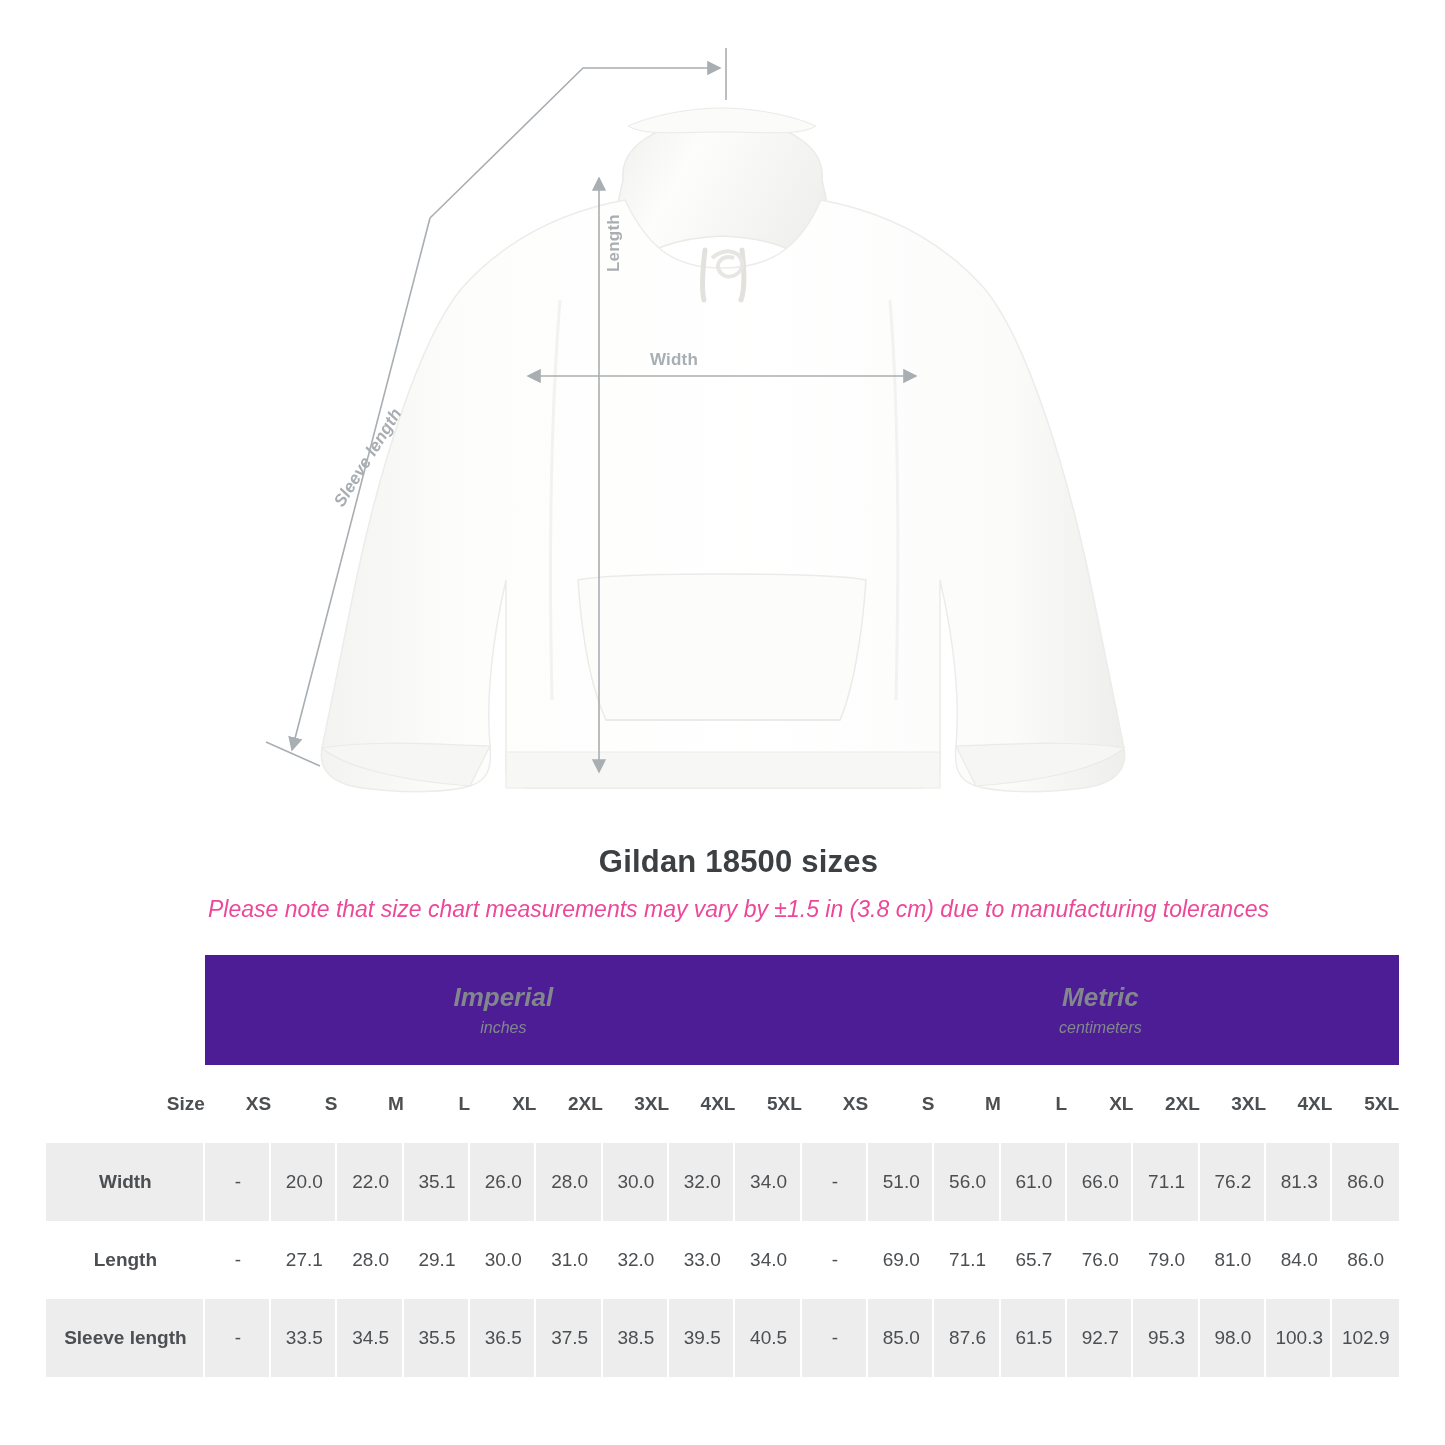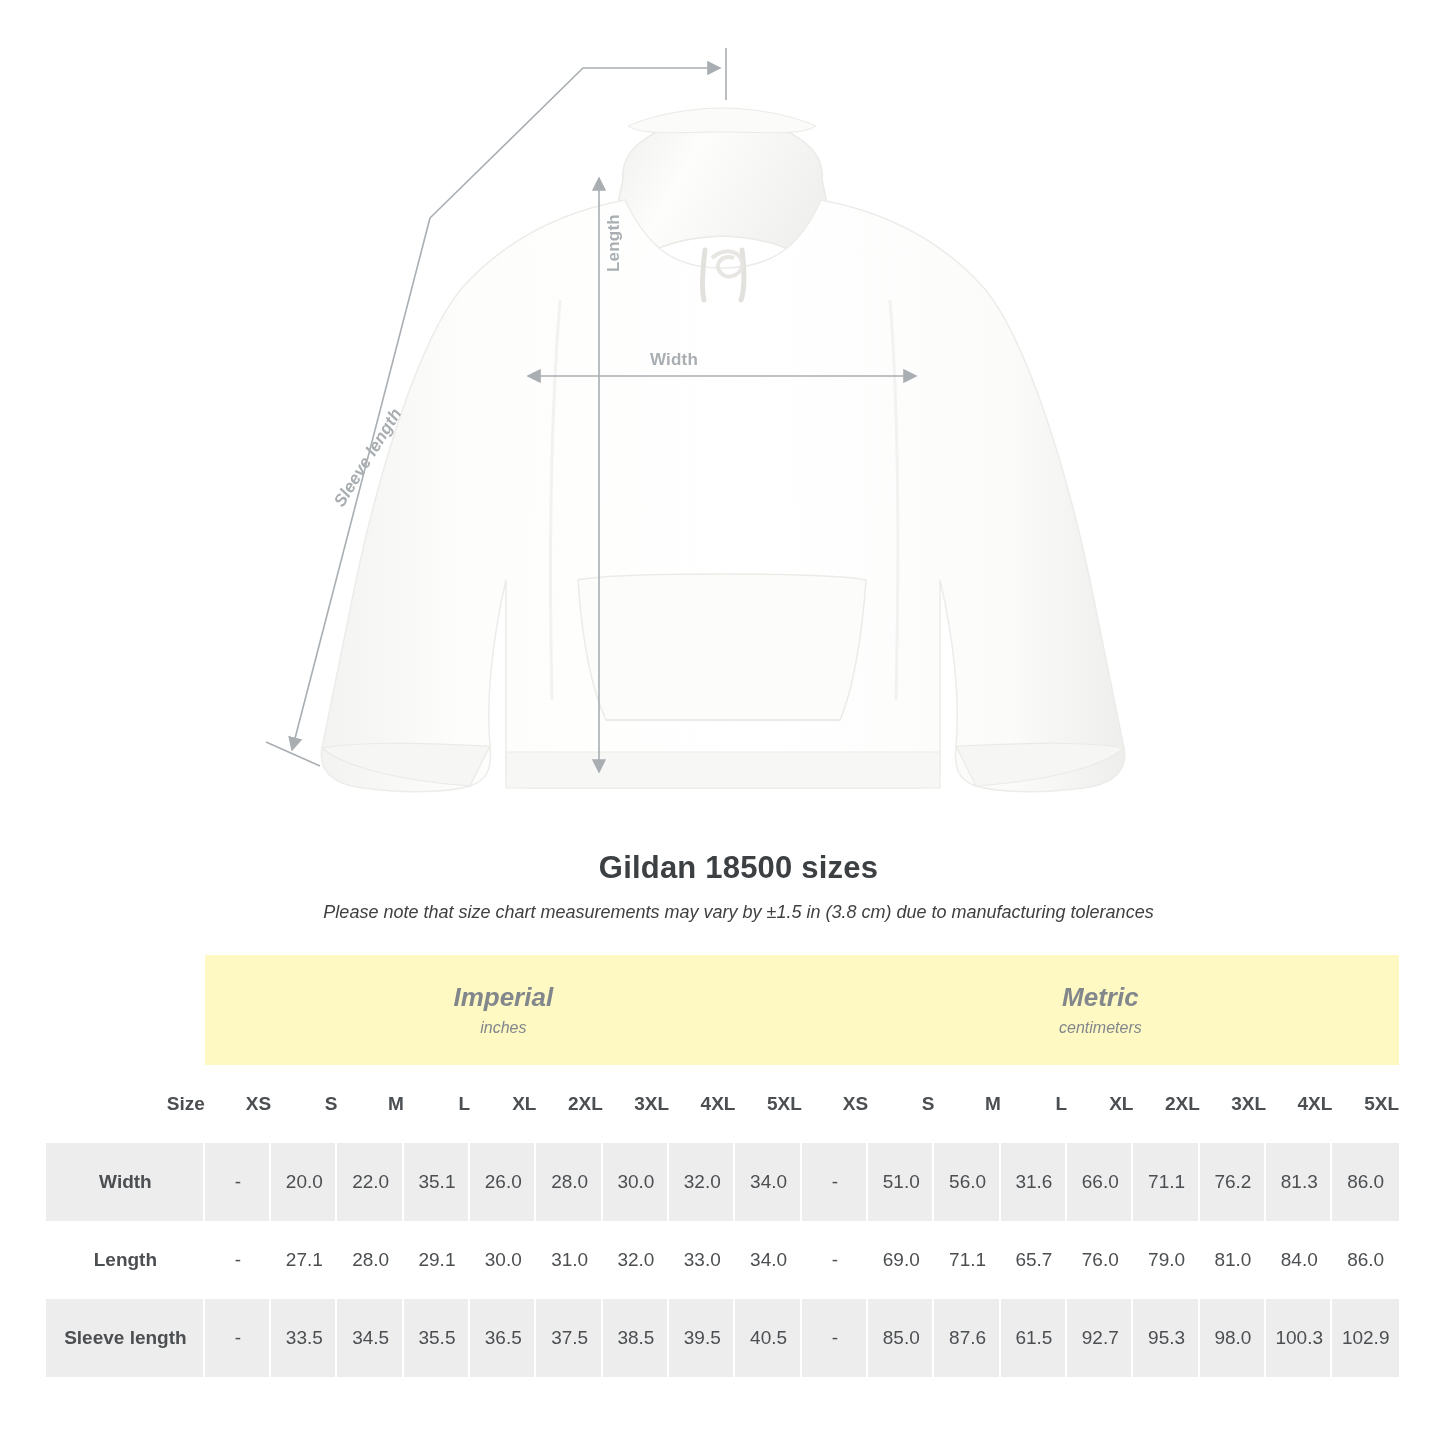--- a/index.html
+++ b/index.html
@@ -54,55 +54,55 @@
     top: 500px;
     transform: rotate(-58deg);
     transform-origin: left top;
     font-style: italic;
     white-space: nowrap;
   }
 
   
   .title-block {
     text-align: center;
-    margin-top: 20px;
+    margin-top: 14px;
     padding-left: 32px;
   }
   .chart-title {
     font-size: 31px;
     font-weight: bold;
     color: #3d4043;
     margin: 0;
     letter-spacing: 0.2px;
   }
   .chart-note {
-    font-size: 18px;
+    font-size: 23px;
     font-style: italic;
-    color: #404040;
+    color: #ec4899;
     margin: 16px 0 0 0;
   }
 
   
   .table-wrap {
     margin: 32px 46px 0 46px;
   }
   table.size-table {
     border-collapse: collapse;
     width: 1353px;
     table-layout: fixed;
   }
   table.size-table td,
   table.size-table th {
     border: 0;
     padding: 0;
   }
 
   .unit-head {
     height: 110px;
-    background: #fef9c3;
+    background: #4c1d95;
     text-align: center;
     vertical-align: middle;
   }
   .unit-head .unit-name {
     font-size: 26px;
     font-style: italic;
     font-weight: bold;
     color: #82878c;
     line-height: 1.15;
   }
@@ -319,21 +319,21 @@
           <td>22.0</td>
           <td>35.1</td>
           <td>26.0</td>
           <td>28.0</td>
           <td>30.0</td>
           <td>32.0</td>
           <td>34.0</td>
           <td>-</td>
           <td>51.0</td>
           <td>56.0</td>
-          <td>31.6</td>
+          <td>61.0</td>
           <td>66.0</td>
           <td>71.1</td>
           <td>76.2</td>
           <td>81.3</td>
           <td>86.0</td>
         </tr>
 
         <tr class="data-row plain">
           <td class="rowlabel">Length</td>
           <td>-</td>

